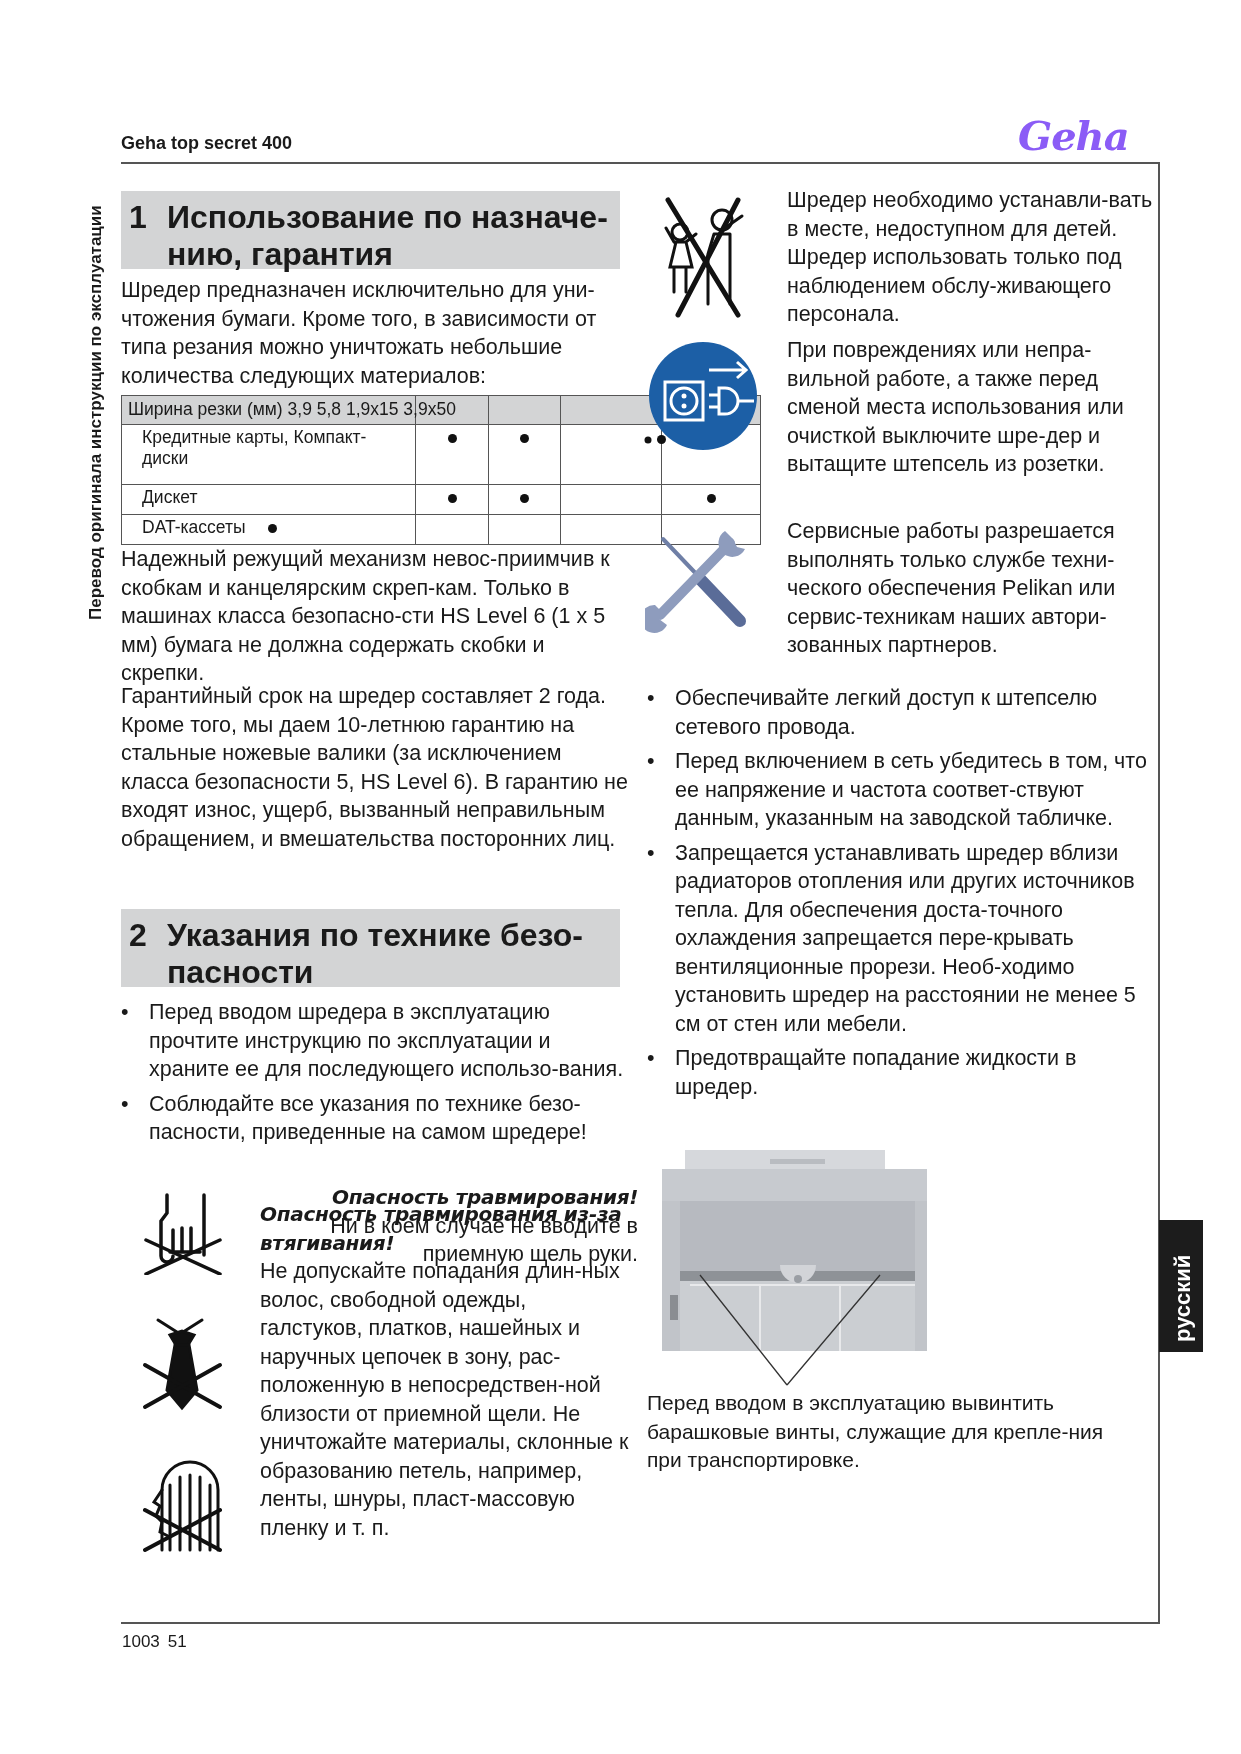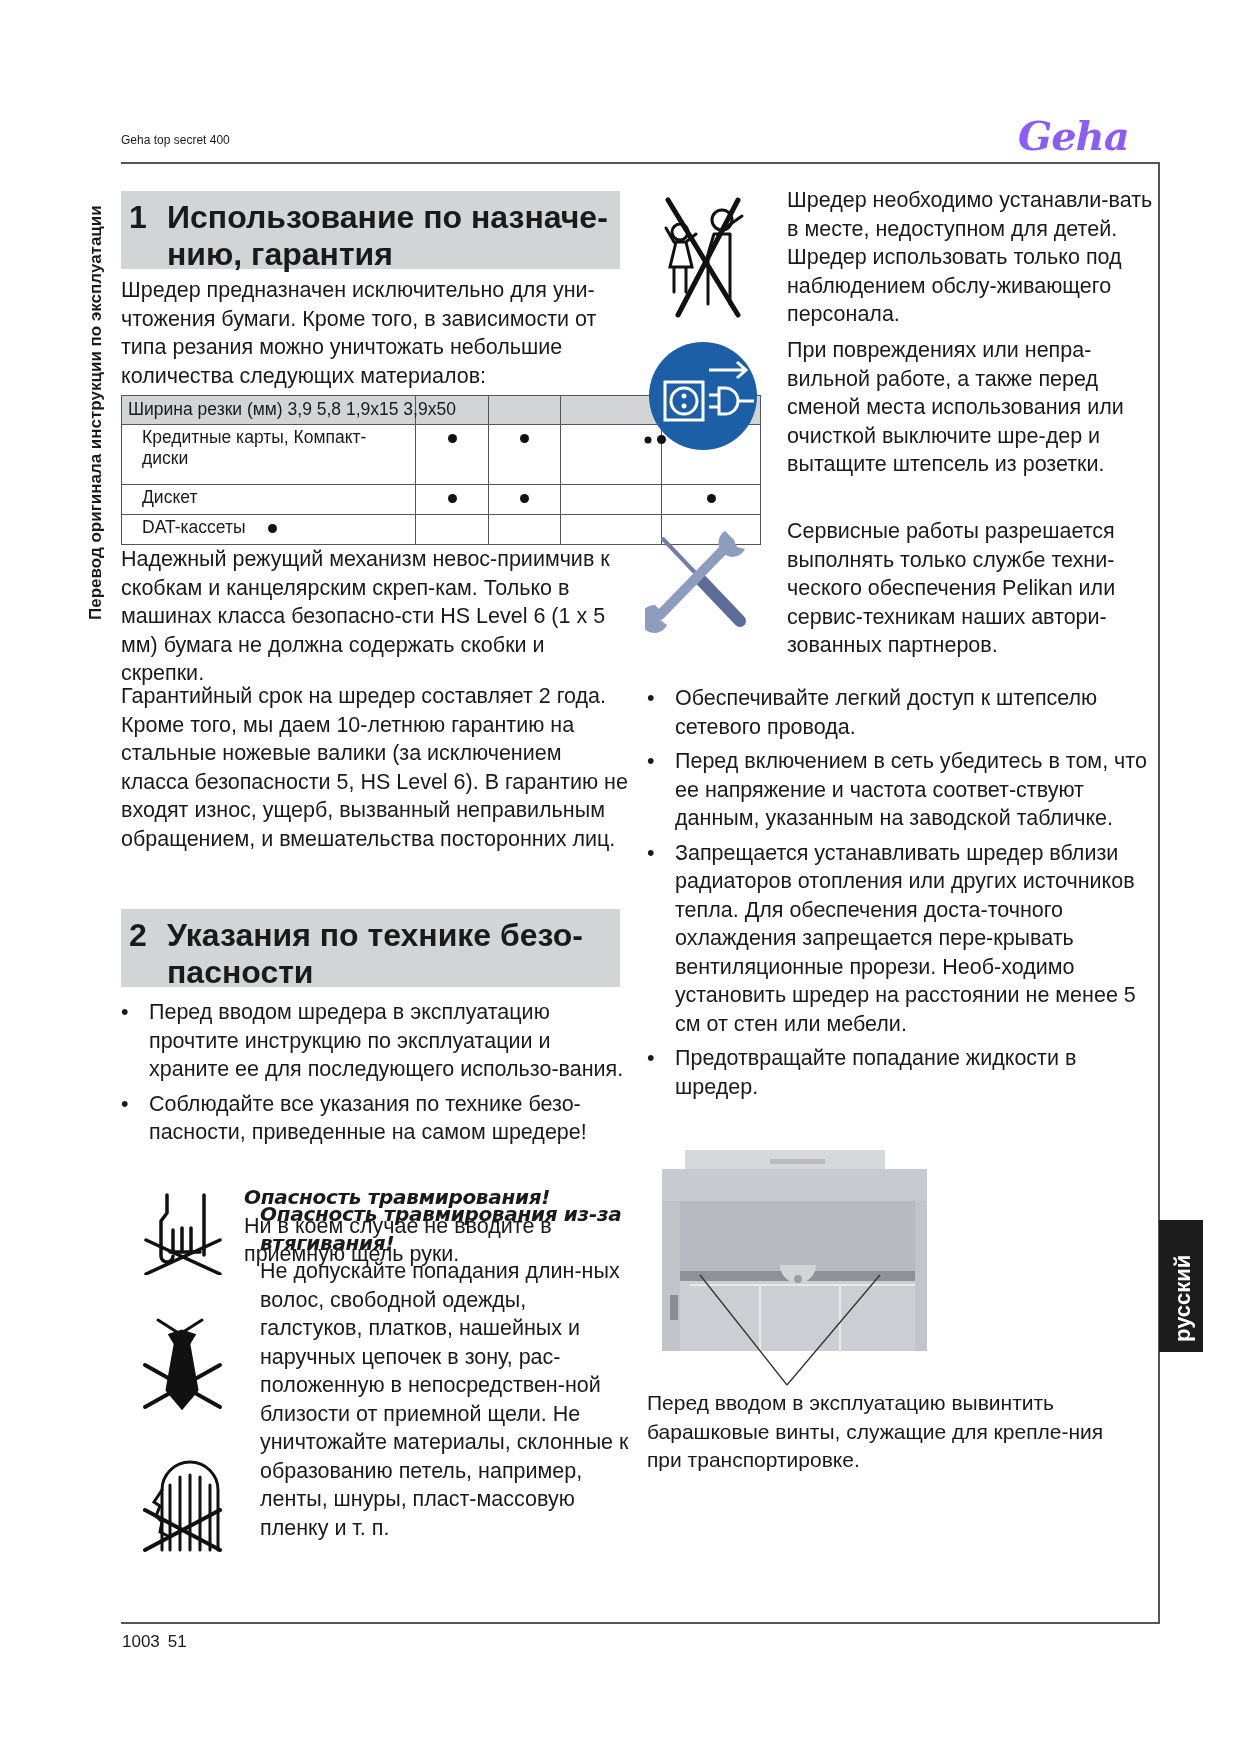--- a/index.html
+++ b/index.html
@@ -1,21 +1,21 @@
 <!DOCTYPE html>
 <html><head>
 <meta charset="utf-8">
 <style>
   html, body { margin: 0; padding: 0; background: #ffffff; }
   body { width: 1241px; height: 1754px; position: relative; overflow: hidden;
          font-family: "Liberation Sans", sans-serif; color: #1a1a1a; }
   .abs { position: absolute; }
 
   
-  .doc-title { left: 121px; top: 133px; font-size: 12px; font-weight: normal; letter-spacing: 0; }
+  .doc-title { left: 121px; top: 133px; font-size: 18px; font-weight: bold; letter-spacing: 0; }
   .logo { left: 1018px; top: 112px; font-family: "DejaVu Serif", serif; font-size: 40px; font-weight: bold; font-style: italic; letter-spacing: -1px; color: #8b5cf6; }
   .hline-top { left: 121px; top: 162px; width: 1039px; height: 2px; background: #555; }
   .vline-right { left: 1158px; top: 162px; width: 2px; height: 1462px; background: #555; }
   .hline-bottom { left: 121px; top: 1622px; width: 1039px; height: 2px; background: #555; }
   .footer { left: 122px; top: 1632px; font-size: 17px; }
   .footer span + span { margin-left: 8px; text-align: center; }
 
   
   .side-label { left: 86px; top: 620px; transform-origin: 0 0; transform: rotate(-90deg);
                 font-size: 17px; font-weight: bold; white-space: nowrap; width: 440px; }
@@ -157,21 +157,21 @@
 <svg class="abs" style="left:140px; top:1455px;" width="85" height="100" viewBox="0 0 85 100">
   <g fill="none" stroke="#111" stroke-width="3" stroke-linecap="round">
     <path d="M22 95 V35 a28 28 0 0 1 56 0 V95"></path>
     <path d="M30 95 V30 M40 95 V22 M50 95 V20 M60 95 V22 M70 95 V30"></path>
     <path d="M22 35 l-8 12 l6 4 l-4 10 l6 6 l-2 10 l8 4"></path>
     <path d="M5 55 l75 40" stroke-width="4"></path>
     <path d="M5 95 l75 -40" stroke-width="4"></path>
   </g>
 </svg>
 
-<div class="abs" style="left:244px; top:1183px; width:370px;">
+<div class="abs" style="left:268px; top:1183px; width:370px;text-align:right;">
   <div class="warn-title" style="line-height:28.5px;">Опасность травмирования!</div>
   <div class="para">Ни в коем случае не вводите в приемную щель руки.</div>
 </div>
 <div class="abs" style="left:260px; top:1200px; width:370px;">
   <div class="warn-title" style="line-height:28.5px;">Опасность травмирования из-за втягивания!</div>
   <div class="para">Не допускайте попадания длин-ных волос, свободной одежды, галстуков, платков, нашейных и наручных цепочек в зону, рас-положенную в непосредствен-ной близости от приемной щели. Не уничтожайте материалы, склонные к образованию петель, например, ленты, шнуры, пласт-массовую пленку и т. п.</div>
 </div>
 
 <svg class="abs" style="left:650px; top:190px;" width="110" height="130" viewBox="0 0 110 130">
   <g fill="none" stroke="#111" stroke-width="3" stroke-linecap="round">

